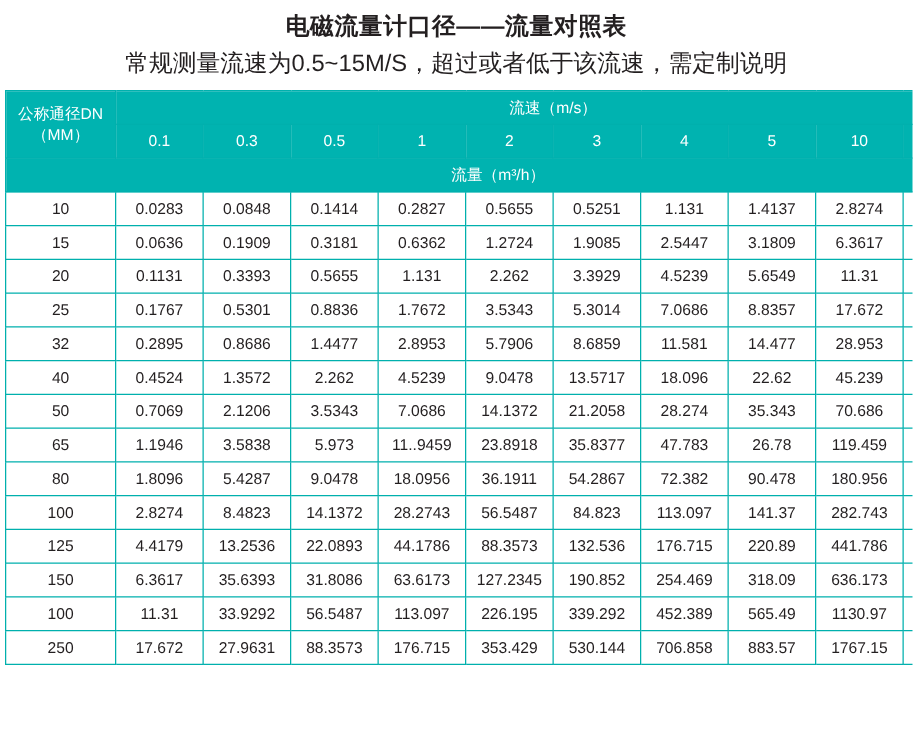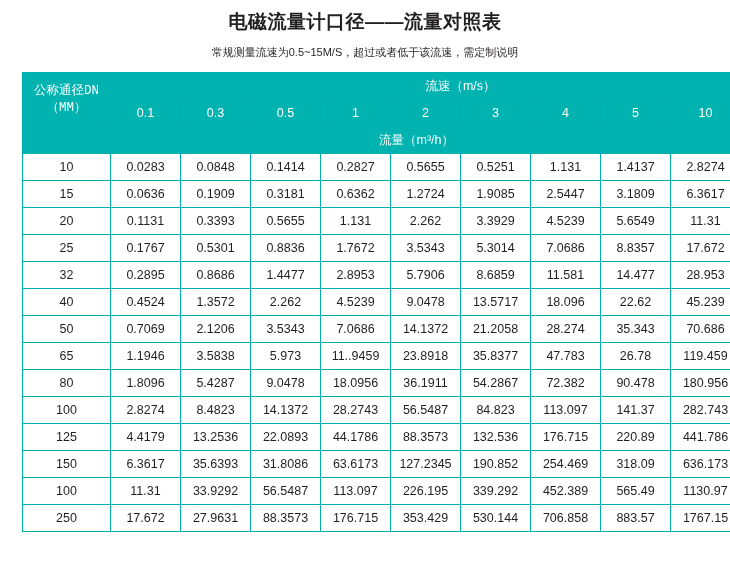--- a/index.html
+++ b/index.html
@@ -10,34 +10,34 @@
   body {
     width: 730px;
     height: 588px;
     font-family: "Liberation Sans", sans-serif;
     color: #231f20;
     overflow: hidden;
   }
   .page {
     width: 730px;
     box-sizing: border-box;
-    padding: 0 22px;
+    padding: 0 4px;
   }
   .title {
     text-align: center;
     font-size: 19px;
     font-weight: bold;
     color: #231f20;
     letter-spacing: 0.5px;
     margin: 8px 0 0 0;
     line-height: 28px;
   }
   .subtitle {
     text-align: center;
-    font-size: 11px;
+    font-size: 19px;
     color: #231f20;
     margin: 6px 0 10px 0;
     line-height: 20px;
   }
   table.spec {
     border-collapse: collapse;
     width: 718px;
     margin: 0 auto;
     table-layout: fixed;
   }
@@ -57,21 +57,20 @@
     color: #ffffff !important;
     font-weight: bold;
     font-size: 13px;
   }
   .hdr-dn {
     background: #00b3b0 !important;
     color: #ffffff !important;
     font-weight: bold;
     font-size: 13px;
     line-height: 17px;
-    font-family: Liberation Mono, monospace;
   }
   .hdr-sub {
     background: #00b3b0 !important;
     color: #ffffff !important;
     font-weight: bold;
     font-size: 13px;
   }
   .band {
     background: #00b3b0 !important;
     color: #ffffff !important;

